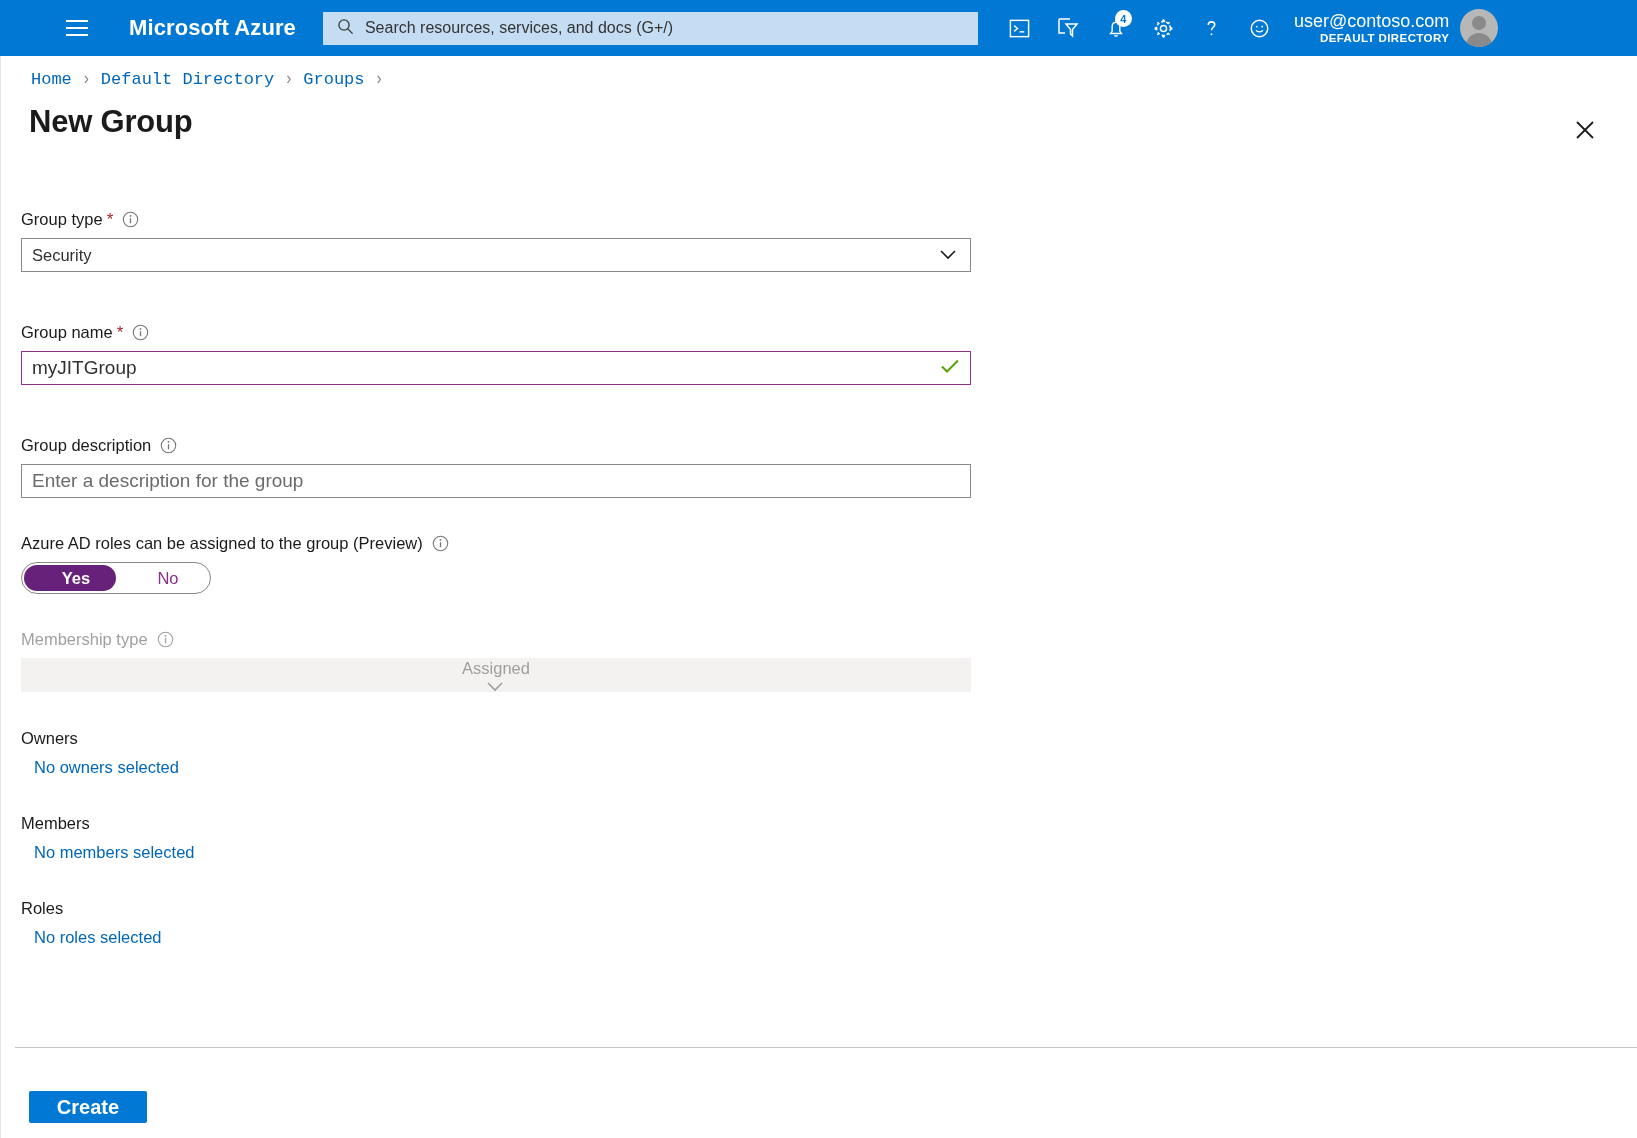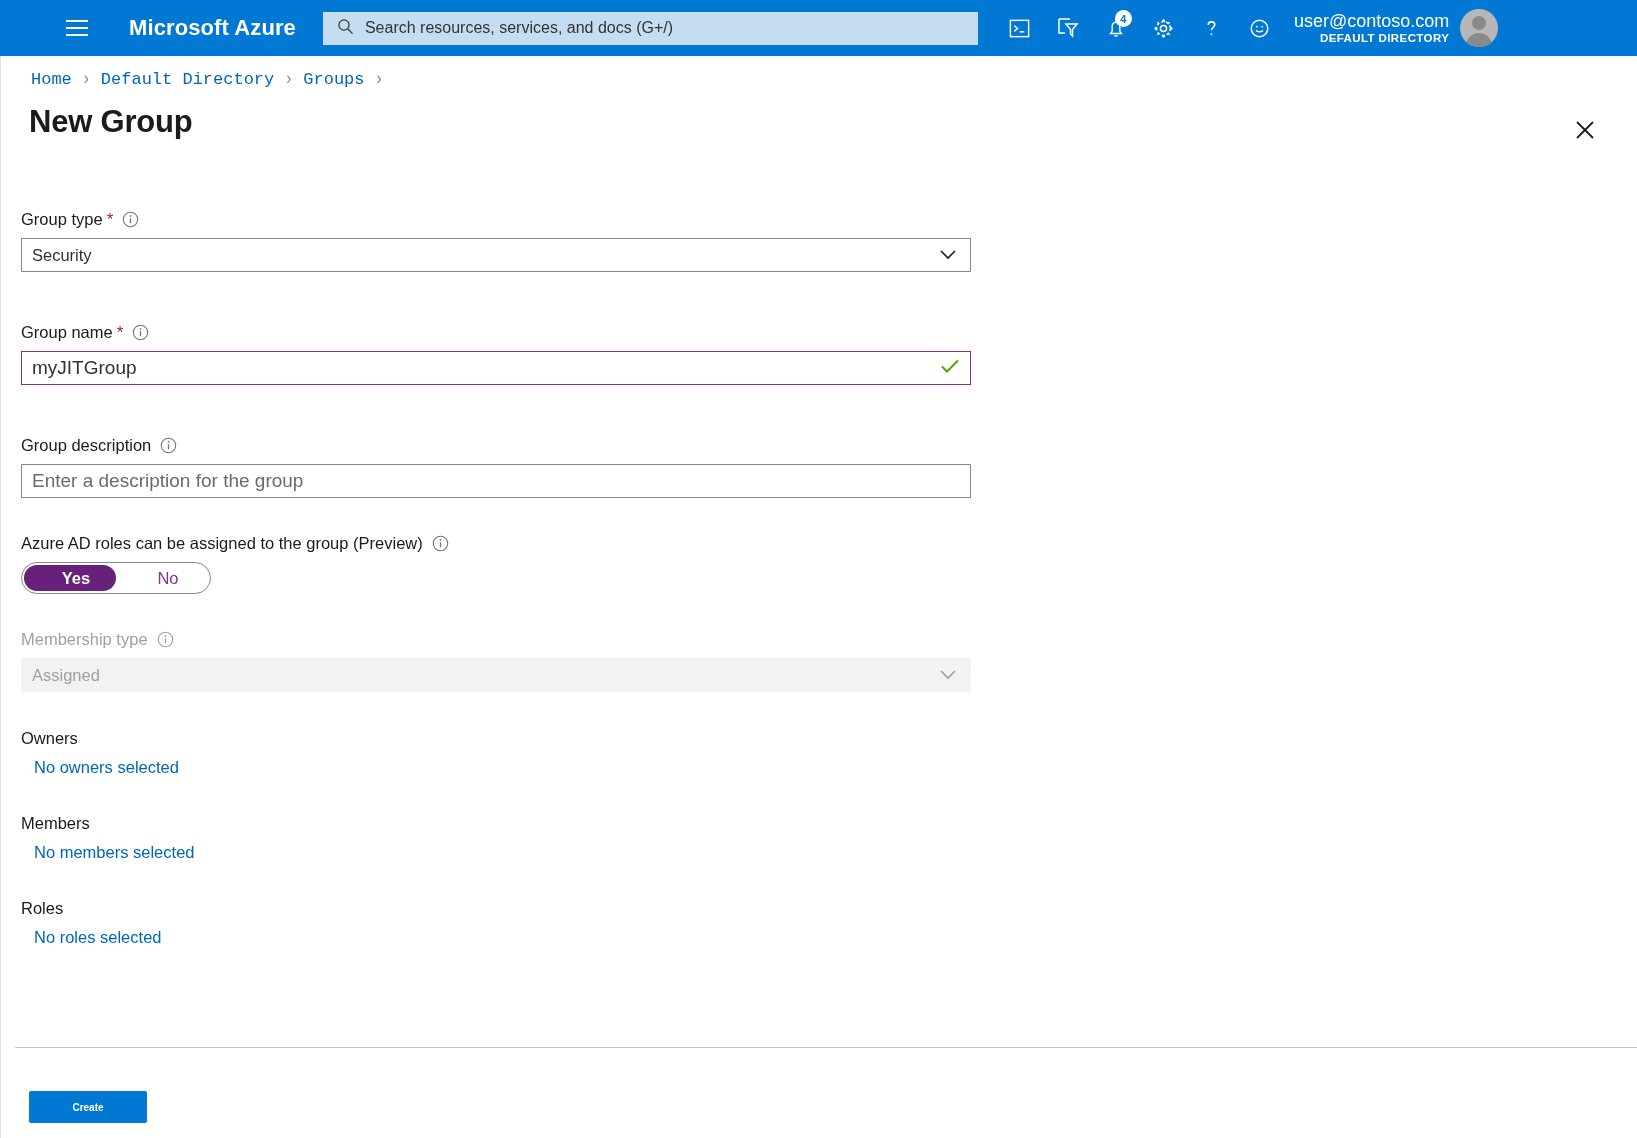--- a/index.html
+++ b/index.html
@@ -136,20 +136,21 @@
     border: 1px solid #8a8886; background: #fff;
     display: flex; align-items: center;
     padding: 0 10px;
     font-size: 16.5px; color: #323130;
   }
   .ctl.select { cursor: pointer; justify-content: space-between; }
   .ctl.validated { border: 1px solid #8b2f8b; }
   .ctl.disabled {
     background: #f3f2f1; border: 1px solid #f3f2f1; color: #a19f9d;
     cursor: default;
+    flex-direction: column;
   }
   .ctl input {
     flex: 1; border: none; outline: none; background: transparent;
     font-family: "Liberation Sans", sans-serif;
     font-size: 19px; color: #323130; padding: 0;
   }
   .ctl input::placeholder { color: #6b6b6b; opacity: 1; }
   .chev { flex: 0 0 auto; margin-right: 2px; }
   .check { flex: 0 0 auto; }
 
@@ -186,21 +187,21 @@
   .footer-rule {
     position: absolute; left: 14px; top: 991px;
     width: 1623px; height: 1px; background: #c8c6c4;
   }
   .create-btn {
     position: absolute; left: 28px; top: 1035px;
     width: 118px; height: 32px;
     background: #0078d4; color: #fff;
     border: none; border-radius: 2px;
     font-family: "Liberation Sans", sans-serif;
-    font-size: 10px; font-weight: 600;
+    font-size: 20px; font-weight: 600;
     cursor: pointer;
   }
 </style>
 </head>
 <body>
 
 <div class="azure-header">
 
   <div class="hamburger">
       <span></span>

